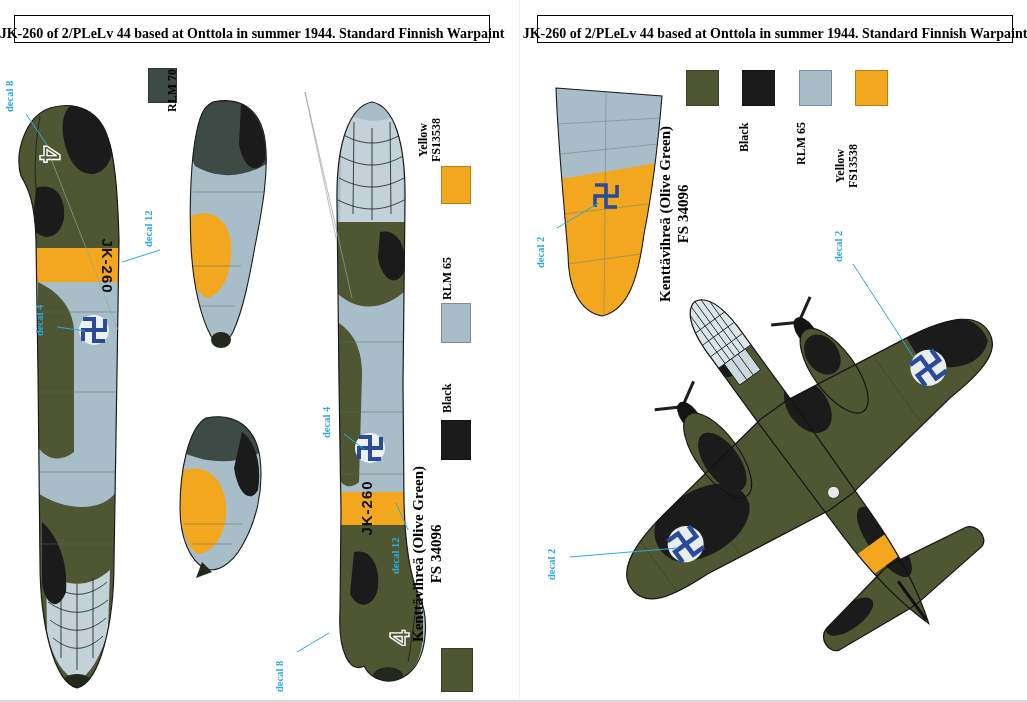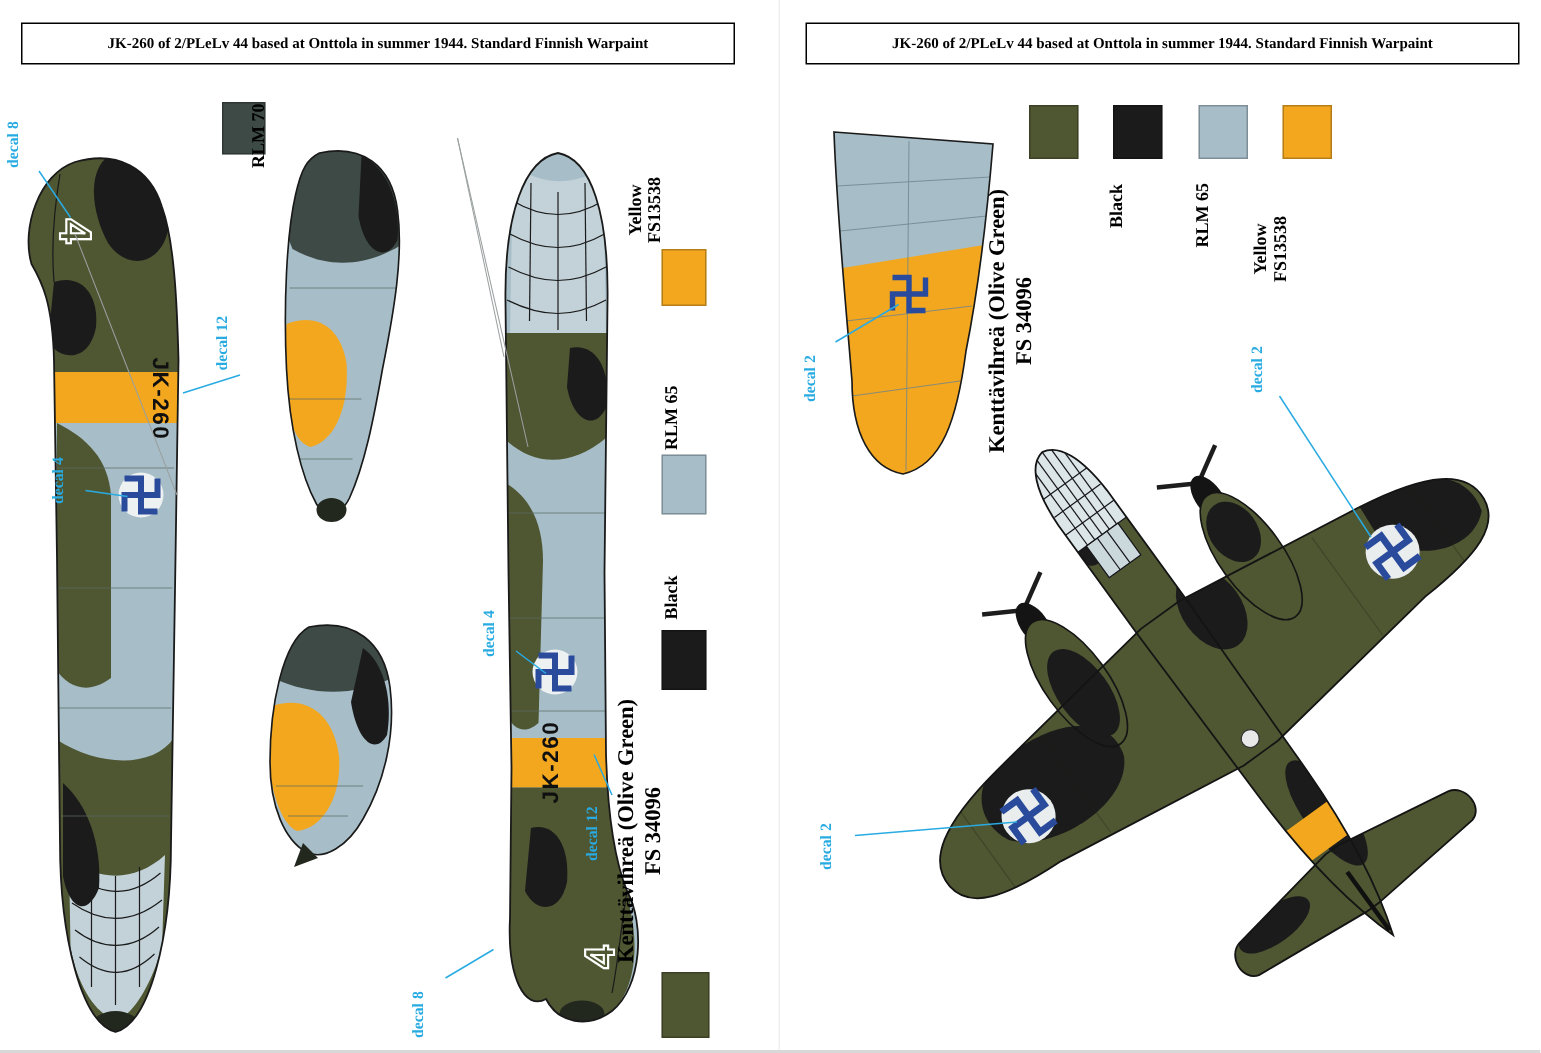--- a/index.html
+++ b/index.html
@@ -1,22 +1,22 @@
 <!DOCTYPE html>
 <html><head>
 <meta charset="utf-8">
 <style>
   * { margin:0; padding:0; box-sizing:border-box; }
   html,body { background:#ffffff; }
   body { font-family:"Liberation Serif", serif; }
   .sheet { position:relative; width:1027px; height:702px; background:#ffffff; overflow:hidden; border-bottom:2px solid #d8d8d8; }
   .page-split { position:absolute; left:519px; top:0; width:1px; height:702px; background:#f0f0f0; }
   .title-box { position:absolute; height:28px; border:1.6px solid #000; background:#fff;
-               display:flex; align-items:center; justify-content:center;
-               font-weight:bold; font-size:10px; white-space:nowrap; z-index:7; }
+               display:flex; align-items:flex-end; justify-content:center;
+               font-weight:bold; font-size:14px; white-space:nowrap; z-index:7; }
   .art { position:absolute; z-index:2; }
   .overlay { position:absolute; left:0; top:0; z-index:5; pointer-events:none; }
   .swatch { position:absolute; z-index:3; border:0.5px solid rgba(0,0,0,.25); }
   .vlabel { position:absolute; transform:rotate(-90deg); transform-origin:0 100%;
             white-space:nowrap; font-weight:bold; color:#000; z-index:6; text-align:center; }
   .lbl-s { font-size:12px; line-height:13px; }
   .lbl-l { font-size:15px; line-height:18px; }
   .callout { position:absolute; transform:rotate(-90deg); transform-origin:0 100%;
              white-space:nowrap; color:#29ABE2; font-size:10.5px; line-height:12px;
              font-weight:bold; z-index:6; }

